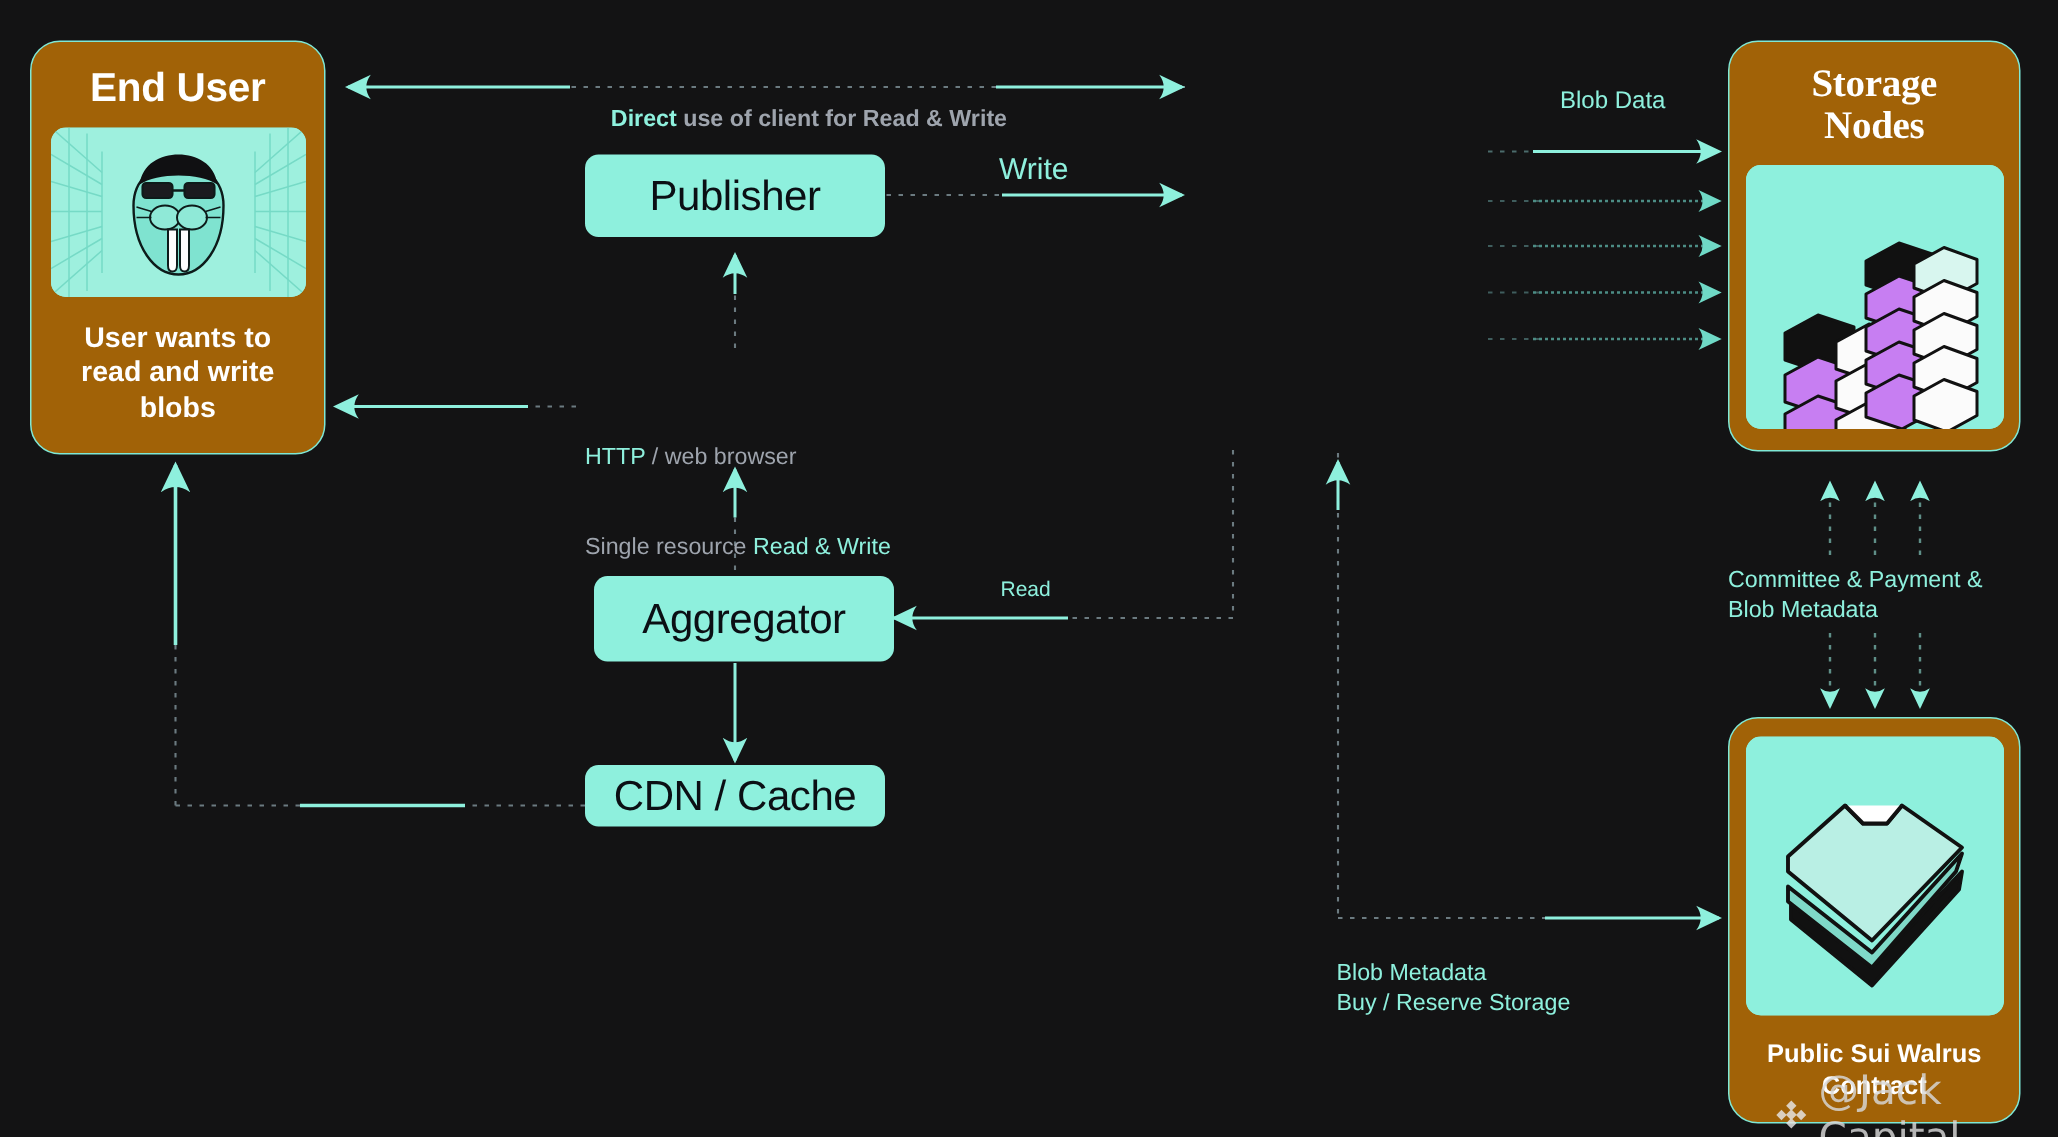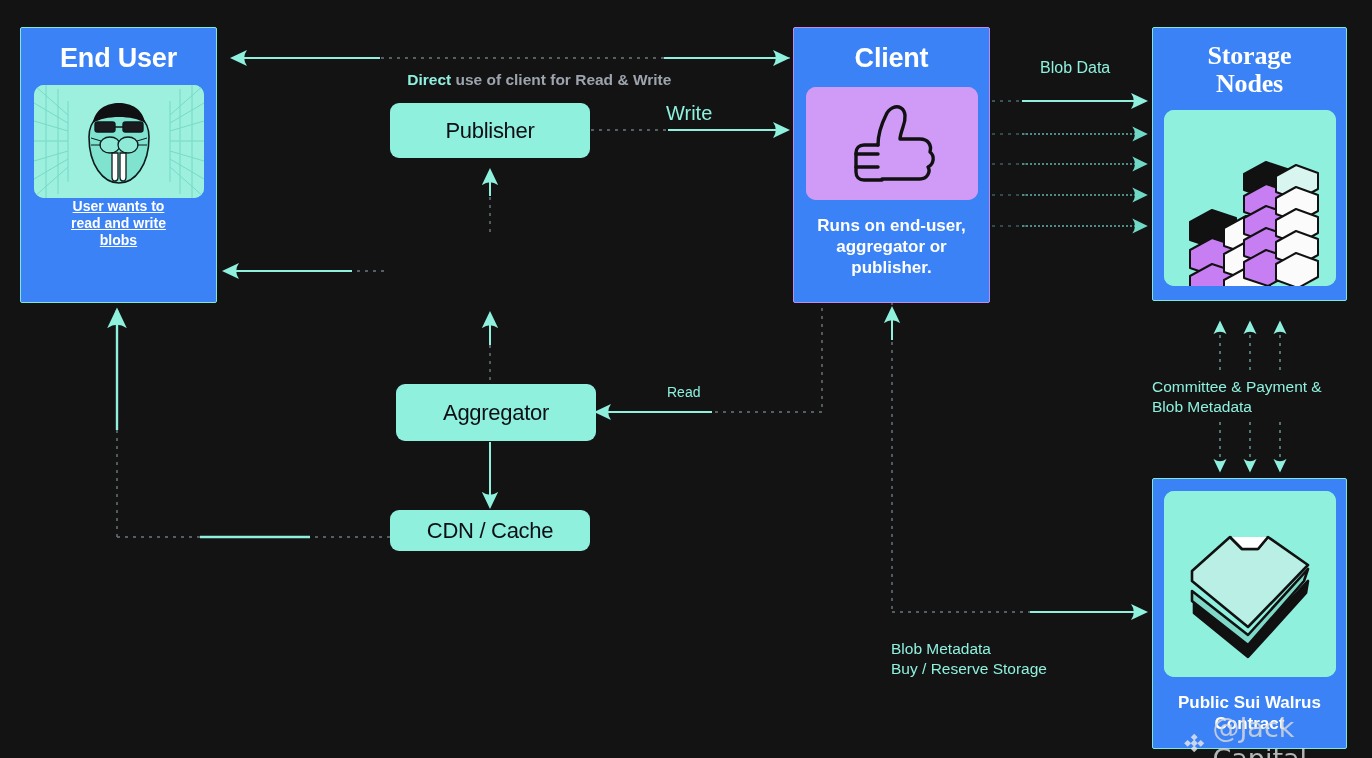--- a/index.html
+++ b/index.html
@@ -7,43 +7,43 @@
     width:1372px;height:758px;position:relative;overflow:hidden;
     font-family:"Liberation Sans","DejaVu Sans",sans-serif;
     background:#131314;
   }
   .stage{position:absolute;inset:0;}
 
   
   .node{position:absolute;box-sizing:border-box;}
 
   .card{
-    border-radius:2px;
-    background:#3b82f6;
+    border-radius:20px;
+    background:#a16207;
     border:1.5px solid #7fe8d6;
     display:flex;flex-direction:column;align-items:center;
   }
   .card.violet{border-color:#c08bf0;}
   .card-title{
     color:#ffffff;font-weight:700;letter-spacing:-0.2px;
     text-align:center;line-height:1.08;
   }
   .thumb{
     border-radius:10px;background:#8ef0dd;overflow:hidden;
     display:flex;align-items:center;justify-content:center;position:relative;
   }
   .thumb.violet{background:#cf9bf7;}
   .card-sub{
     color:#ffffff;font-weight:700;text-align:center;line-height:1.22;
   }
 
   .pill{
     position:absolute;border-radius:9px;background:#8ef0dd;
     display:flex;align-items:center;justify-content:center;
-    color:#0b0f14;font-size:22px;font-weight:400;letter-spacing:-0.3px;
+    color:#0b0f14;font-size:28px;font-weight:400;letter-spacing:-0.3px;
   }
 
   
   .lbl{position:absolute;font-size:15.5px;line-height:20px;white-space:pre;}
   .teal{color:#8ef0dd;}
   .gray{color:#9ea4ad;}
 
   
   svg.wires{position:absolute;inset:0;width:1372px;height:758px;pointer-events:none;}
 
@@ -169,41 +169,25 @@
           <rect x="4" y="-21" width="20" height="10" rx="2.5" fill="#1b1b1f" stroke="#0d1b1a" stroke-width="1.4"></rect>
           <path d="M-4,-16 L4,-16" stroke="#0d1b1a" stroke-width="1.6"></path>
           <ellipse cx="-9" cy="2" rx="10" ry="8" fill="#8fe9d7" stroke="#0d1b1a" stroke-width="1.3"></ellipse>
           <ellipse cx="9" cy="2" rx="10" ry="8" fill="#8fe9d7" stroke="#0d1b1a" stroke-width="1.3"></ellipse>
           <path d="M-7,10 L-7,34 Q-7,38 -4,38 Q-1,38 -1,34 L-1,10 Z" fill="#fdfdfd" stroke="#0d1b1a" stroke-width="1.3"></path>
           <path d="M7,10 L7,34 Q7,38 4,38 Q1,38 1,34 L1,10 Z" fill="#fdfdfd" stroke="#0d1b1a" stroke-width="1.3"></path>
           <path d="M-18,-2 L-28,-5 M-18,2 L-28,2 M18,-2 L28,-5 M18,2 L28,2" stroke="#0d1b1a" stroke-width="1"></path>
         </g>
       </svg>
     </div>
-    <div class="card-sub" style="font-size:14px;white-space:pre-line;text-decoration:underline;">User wants to
+    <div class="card-sub" style="font-size:19px;margin-top:16px;white-space:pre-line;">User wants to
 read and write
 blobs</div>
   </div>
 
-  <div class="node card violet" style="left:793px;top:27px;width:197px;height:276px;padding:8px 10px 0;">
-    <div class="card-title" style="font-size:27px;margin-top:8px;">Client</div>
-    <div class="thumb violet" style="width:172px;height:113px;margin-top:14px;">
-      <svg viewBox="0 0 172 113" width="172" height="113" aria-hidden="true">
-        <rect width="172" height="113" fill="#cf9bf7"></rect>
-        <g transform="translate(50,18)" fill="none" stroke="#111" stroke-width="3.4" stroke-linejoin="round" stroke-linecap="round">
-          <path d="M22,40 C22,28 26,18 30,10 C33,3 40,0 45,3 C50,6 50,14 47,22 C45,28 44,32 44,34 L64,34 C72,34 76,40 74,47 C79,51 78,59 72,62 C75,67 71,74 64,74 L26,74"></path>
-          <path d="M22,40 L8,40 C3,40 0,43 0,48 L0,67 C0,72 3,75 8,75 L26,75"></path>
-          <path d="M0,49 L22,49 M0,62 L22,62"></path>
-        </g>
-      </svg>
-    </div>
-    <div class="card-sub" style="font-size:17px;margin-top:16px;white-space:pre-line;">Runs on end-user,
-aggregator or
-publisher.</div>
-  </div>
 
   <div class="node card" style="left:1152px;top:27px;width:195px;height:274px;padding:8px 10px 0;font-family:Liberation Serif, serif;">
     <div class="card-title" style="font-size:26px;margin-top:6px;white-space:pre-line;">Storage
 Nodes</div>
     <div class="thumb" style="width:172px;height:176px;margin-top:12px;">
       <svg viewBox="0 0 172 176" width="172" height="176" aria-hidden="true">
         <rect width="172" height="176" fill="#8ef0dd"></rect>
         <g stroke="#111" stroke-width="2" stroke-linejoin="round">
 
           <g transform="translate(26,94)">
@@ -265,20 +249,24 @@
   <div class="lbl" style="left:390px;top:50px;font-weight:bold;">
     <span class="teal">Direct</span><span class="gray"> use of client for Read &amp; Write</span>
   </div>
 
   <div class="lbl teal" style="left:666px;top:103px;font-size:20px;">Write</div>
 
   <div class="lbl teal" style="left:667px;top:382px;font-size:14px;">Read</div>
 
   <div class="lbl teal" style="left:1040px;top:58px;font-size:16px;">Blob Data</div>
 
+  <div class="lbl" style="left:390px;top:255px;">
+    <div><span class="teal">HTTP</span><span class="gray"> / web browser</span></div>
+    <div><span class="gray">Single resource </span><span class="teal">Read &amp; Write</span></div>
+  </div>
 
 
   <div class="lbl teal" style="left:1152px;top:377px;white-space:pre-line;">Committee &amp; Payment &amp;
 Blob Metadata</div>
 
   <div class="lbl teal" style="left:891px;top:639px;white-space:pre-line;">Blob Metadata
 Buy / Reserve Storage</div>
 
   <div class="wm" style="left:1183px;top:712px;">
     <svg width="26" height="26" viewBox="0 0 26 26" aria-hidden="true">

